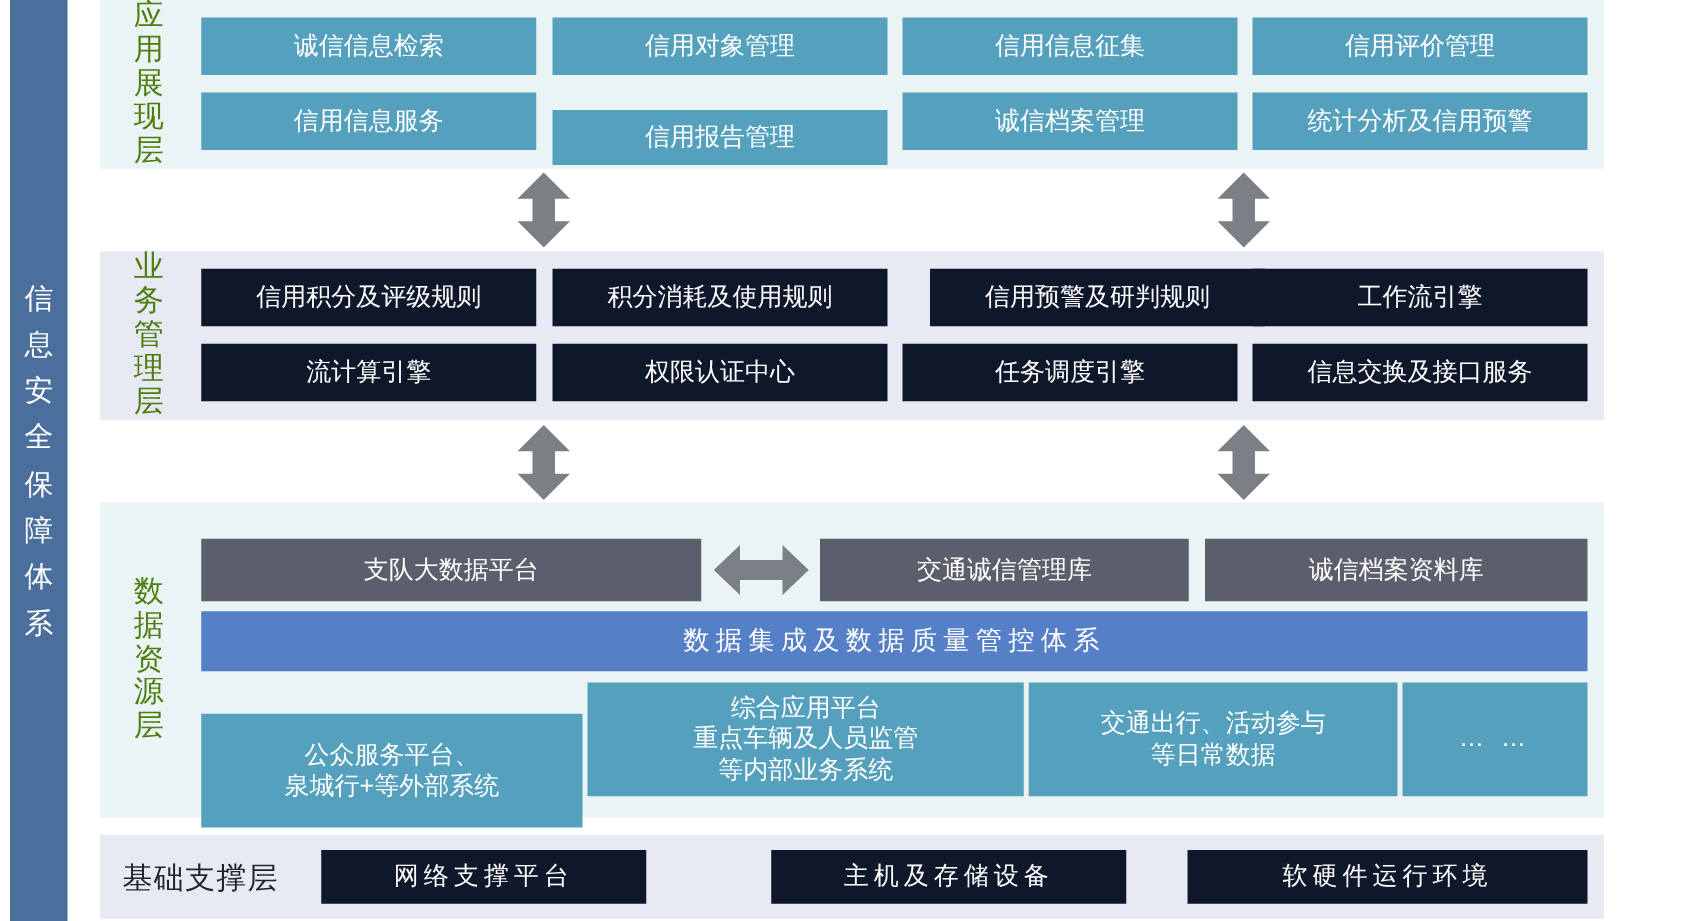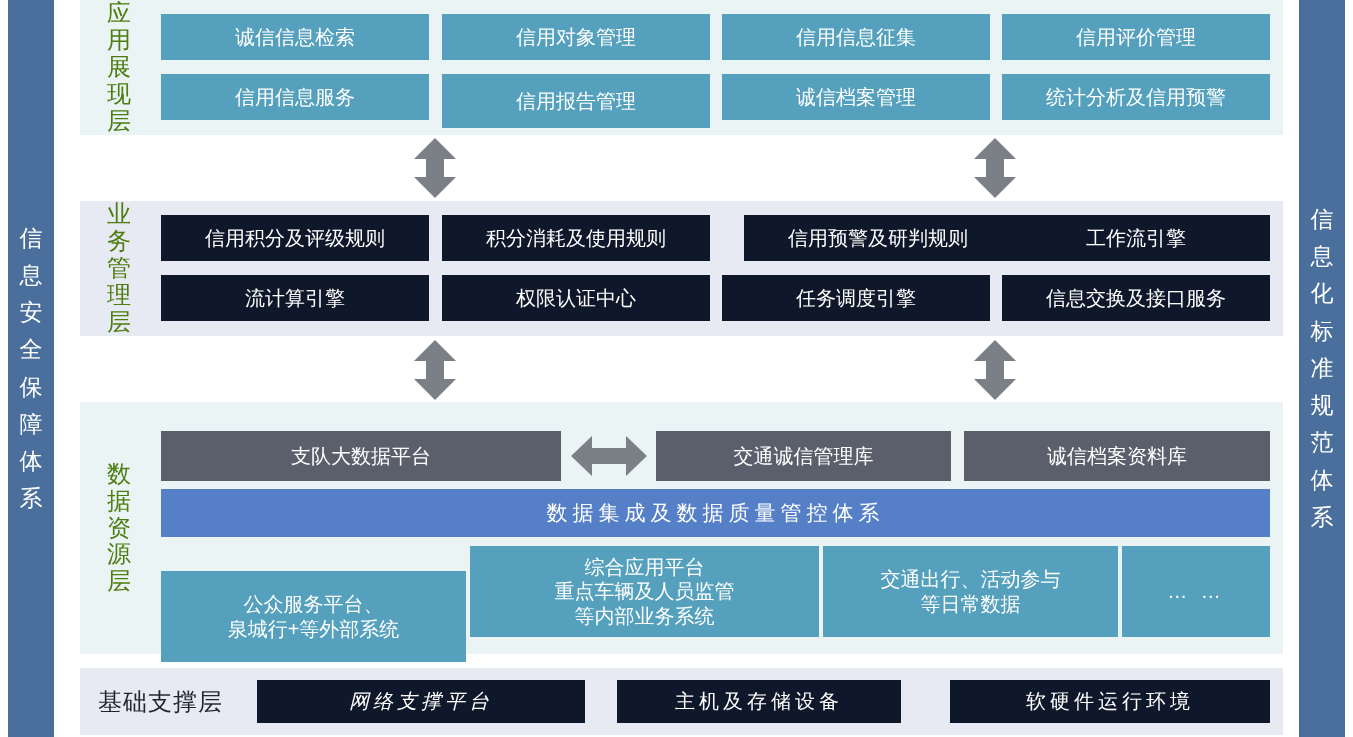--- a/index.html
+++ b/index.html
@@ -125,37 +125,34 @@
 </style>
 </head>
 <body>
 
 <div id="canvas">
 
   <div class="side-rail" id="rail-left">
     <span class="rail-text">信息安全保障体系</span>
   </div>
 
-  <div class="side-rail" id="rail-right">
-    <span class="rail-text">信息化标准规范体系</span>
-  </div>
 
   <div class="layer-panel panel-app">
     <div class="layer-caption-v">
       <span class="cap-text">应用展现层</span>
     </div>
   </div>
 
   <div class="box teal" style="left:161px; top:14px; width:268px; height:46px;">诚信信息检索</div>
   <div class="box teal" style="left:442px; top:14px; width:268px; height:46px;">信用对象管理</div>
   <div class="box teal" style="left:722px; top:14px; width:268px; height:46px;">信用信息征集</div>
   <div class="box teal" style="left:1002px; top:14px; width:268px; height:46px;">信用评价管理</div>
 
   <div class="box teal" style="left:161px; top:74px; width:268px; height:46px;">信用信息服务</div>
-  <div class="box teal" style="left:442px; top:74px; width:268px; height:54px;">信用报告管理</div>
+  <div class="box teal" style="left:442px; top:88px; width:268px; height:44px;">信用报告管理</div>
   <div class="box teal" style="left:722px; top:74px; width:268px; height:46px;">诚信档案管理</div>
   <div class="box teal" style="left:1002px; top:74px; width:268px; height:46px;">统计分析及信用预警</div>
 
   <div class="arrow-v" style="left:413px; top:137px;">
     <svg viewBox="0 0 44 62" preserveAspectRatio="none">
       <polygon points="22,1 43,22 31,22 31,40 43,40 22,61 1,40 13,40 13,22 1,22" fill="#7b8086"></polygon>
     </svg>
   </div>
   <div class="arrow-v" style="left:973px; top:137px;">
     <svg viewBox="0 0 44 62" preserveAspectRatio="none">
@@ -215,17 +212,17 @@
 重点车辆及人员监管
 等内部业务系统</div>
   <div class="box teal" style="left:823px; top:546px; width:295px; height:91px;">交通出行、活动参与
 等日常数据</div>
   <div class="box teal spaced" style="left:1122px; top:546px; width:148px; height:91px;">… …</div>
 
   <div class="layer-panel panel-infra">
     <div class="layer-caption-h">基础支撑层</div>
   </div>
 
-  <div class="box blue spaced" style="left:257px; top:680px; width:328px; height:43px;font-style:italic;">网络支撑平台</div>
+  <div class="box blue spaced" style="left:257px; top:680px; width:260px; height:43px;">网络支撑平台</div>
   <div class="box blue spaced" style="left:617px; top:680px; width:284px; height:43px;">主机及存储设备</div>
   <div class="box blue spaced" style="left:950px; top:680px; width:320px; height:43px;">软硬件运行环境</div>
 
 </div>
 
 </body></html>

